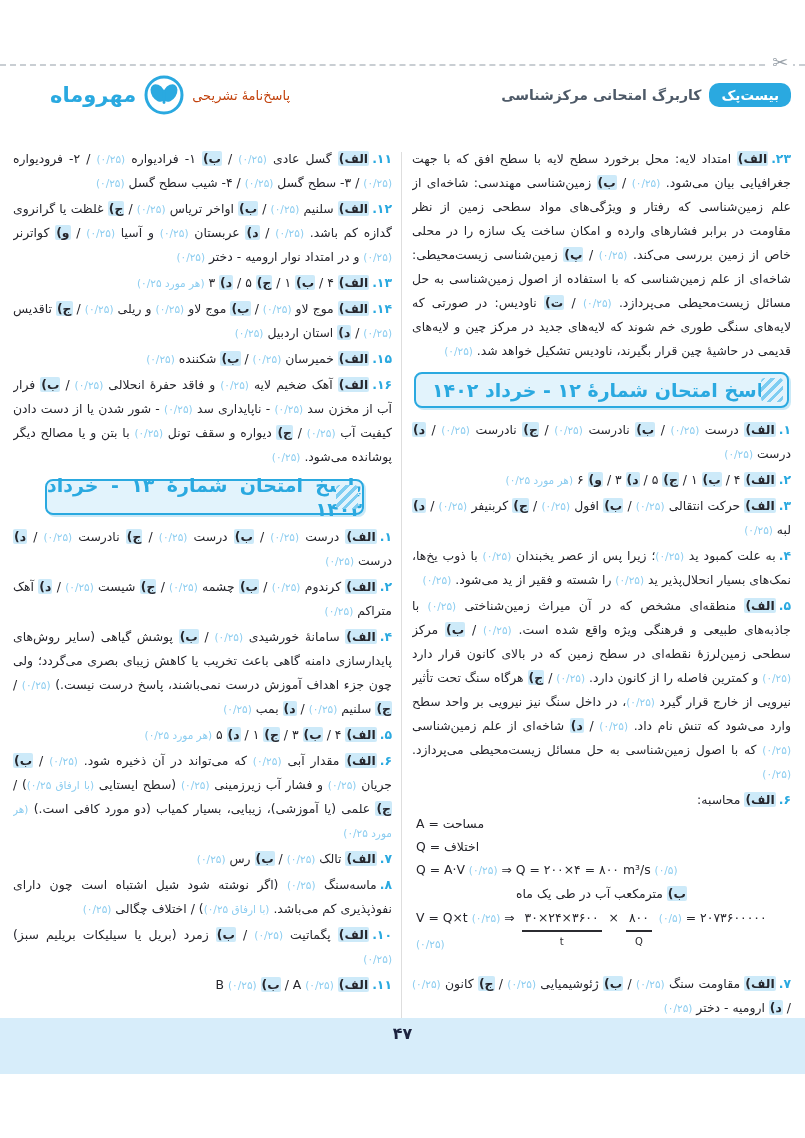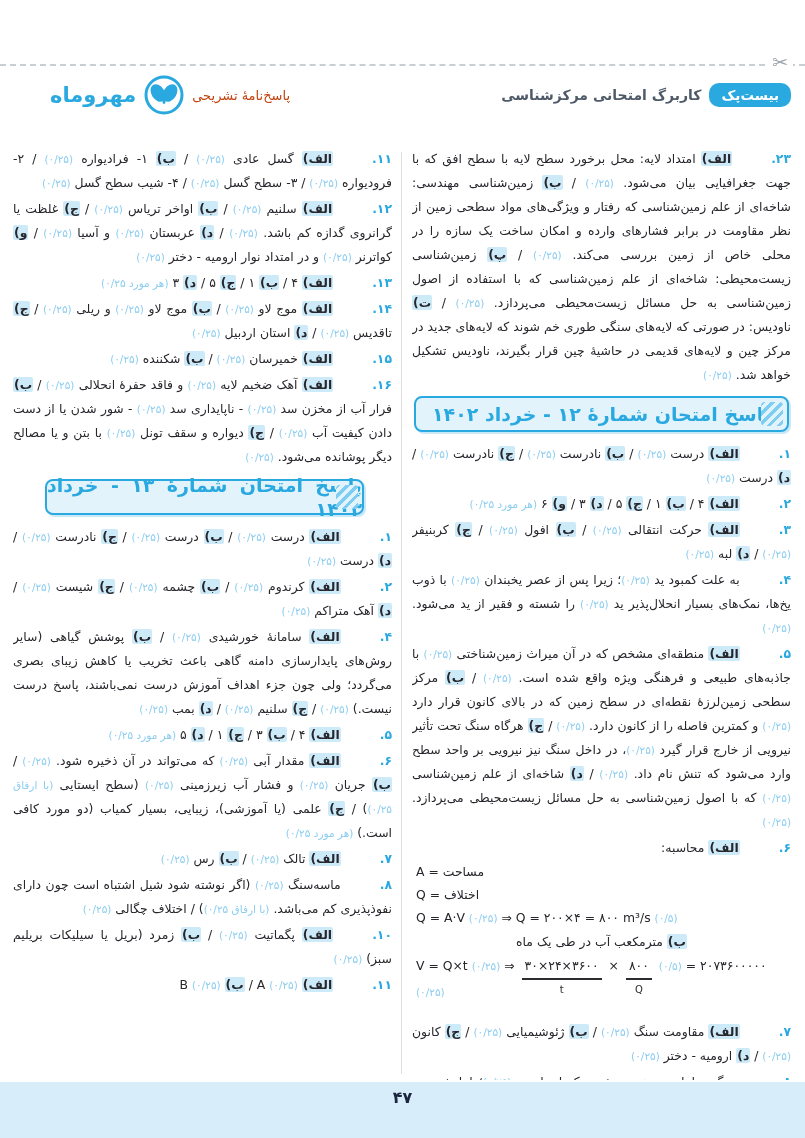--- a/index.html
+++ b/index.html
@@ -15,41 +15,41 @@
   .header-left{position:absolute;top:74px;left:50px;display:flex;align-items:center;gap:7px;}
   .answer-type{color:#c2410c;font-size:13px;}
   .publisher{color:#2aa9e0;font-size:21px;font-weight:bold;}
   
   .col{position:absolute;top:147px;width:379px;height:933px;overflow:hidden;
        font-size:12.4px;line-height:24px;color:#26262c;text-align:justify;}
   .col-right{right:14px;}
   .col-left{left:13px;}
   .divider{position:absolute;top:152px;left:401px;width:1px;height:922px;background:#dedede;}
   .item{margin:0 0 2px;}
-  .num{color:#2aa9e0;font-weight:bold;padding-left:3px;margin-left:36px;}
+  .num{color:#2aa9e0;font-weight:bold;padding-left:3px;}
   .opt{background:#cdeaf9;font-weight:bold;border-radius:2px;padding:0 1px;}
   .score{color:#8ccdf0;font-size:10.5px;}
   
   .section-box{position:relative;border:2px solid #2aa9e0;background:#e2f3fc;border-radius:8px;height:32px;
                display:flex;align-items:center;justify-content:center;margin:9px 2px 10px;
                box-shadow:2px 2px 0 rgba(42,169,224,.25);}
   .section-box .stripe{position:absolute;right:4px;top:4px;bottom:4px;width:22px;border-radius:4px;
                background:repeating-linear-gradient(135deg,#7ecdf2 0 3px,#e2f3fc 3px 7px);}
   .section-title{color:#2aa9e0;font-weight:bold;font-size:19px;}
   .col-left .section-box{margin:10px 28px 10px 32px;}
   
   .math{direction:ltr;text-align:left;padding:0 4px;}
   .defs div{line-height:23px;}
   .partb{text-align:center;}
   .volume{margin-bottom:16px;}
   .ub{display:inline-block;position:relative;border-bottom:2px solid #2b2b30;padding:0 3px;margin:0 3px;}
   .ub::after{content:attr(data-label);position:absolute;top:100%;left:50%;transform:translateX(-50%);
              font-size:10px;color:#2b2b30;}
   
-  .footer{position:absolute;left:0;top:1082px;width:100%;height:56px;background:#d7edfa;}
+  .footer{position:absolute;left:0;top:1018px;width:100%;height:56px;background:#d7edfa;}
   .page-num{margin-top:6px;text-align:center;color:#1d2440;font-weight:bold;font-size:16px;}
   svg{display:block;}
 </style>
 </head>
 <body>
 
 <div class="page">
 
   <div class="cut-line"></div>
   <span class="scissors">✂</span>

